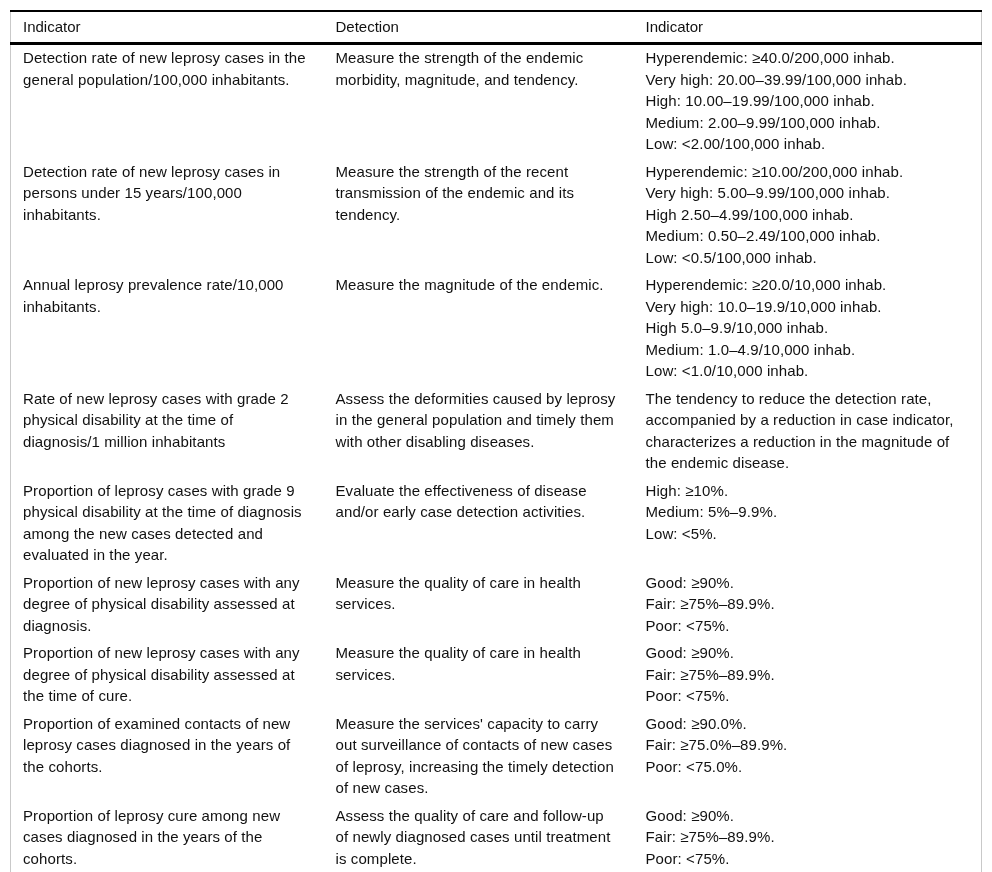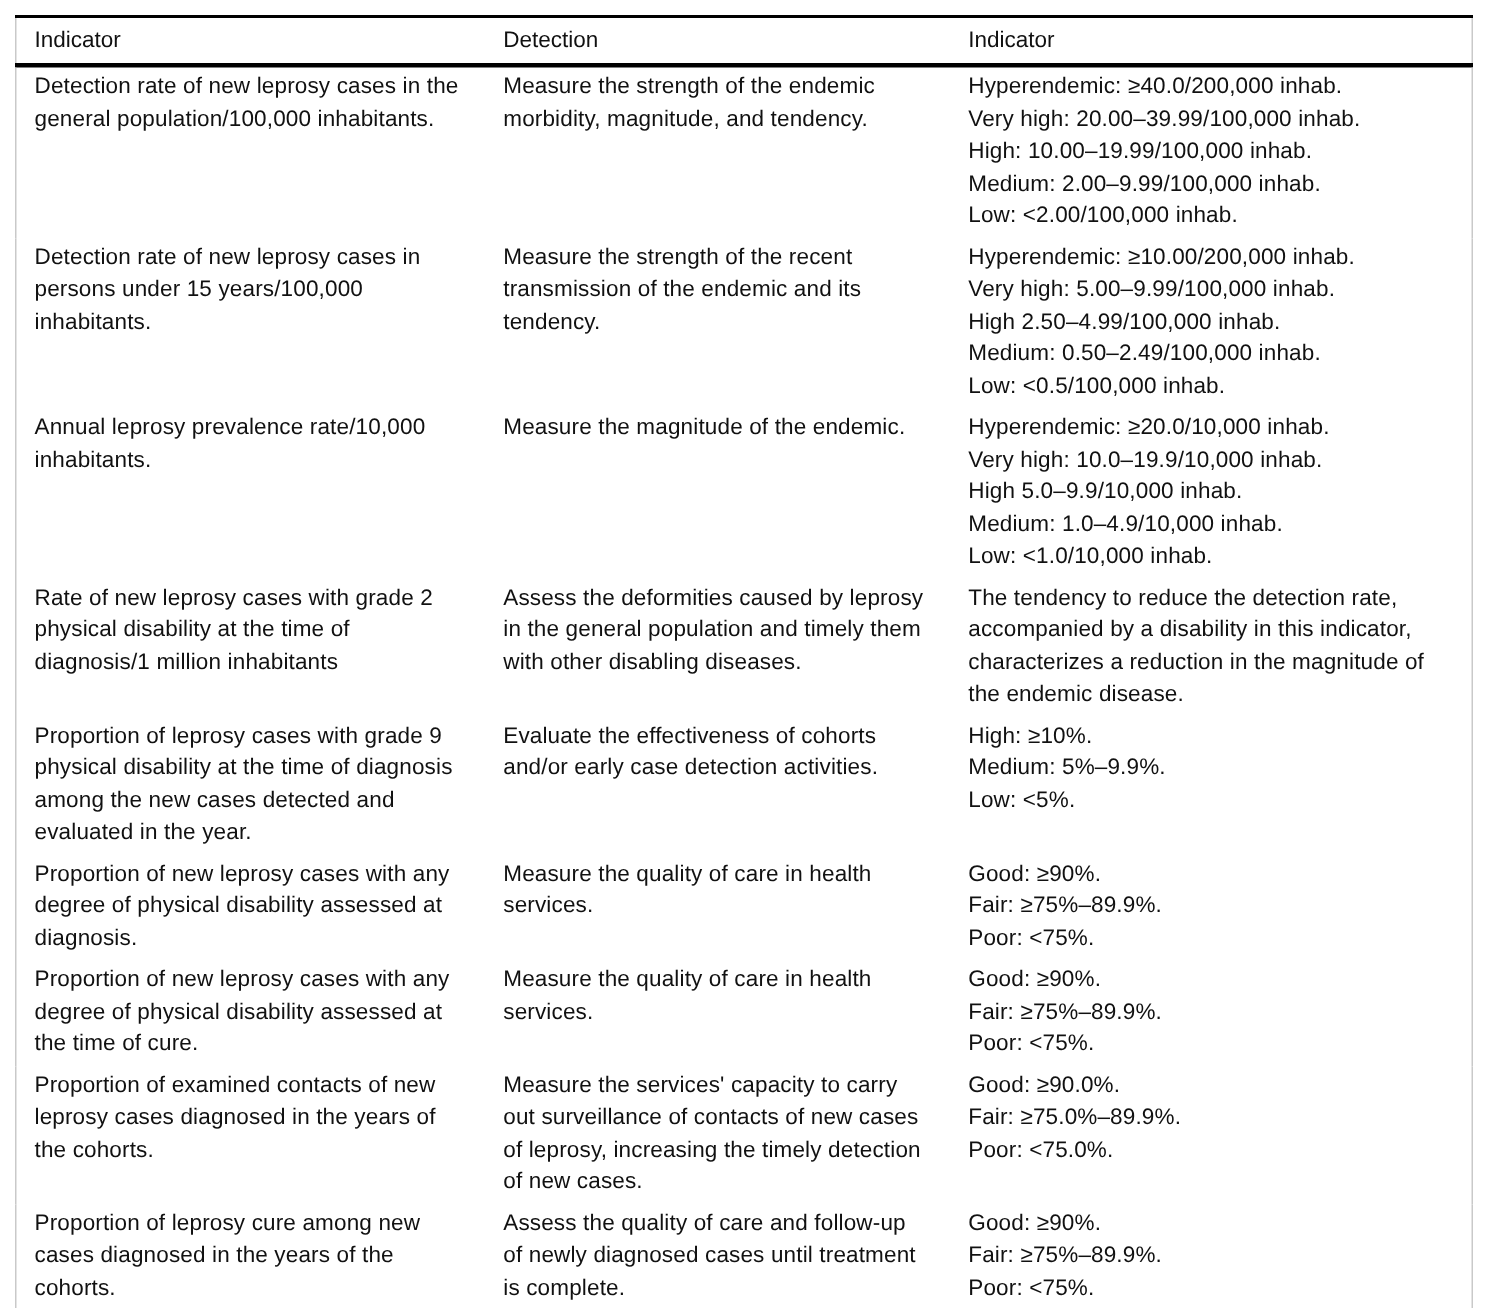--- a/index.html
+++ b/index.html
@@ -99,26 +99,26 @@
             <div>Very high: 10.0–19.9/10,000 inhab.</div>
             <div>High 5.0–9.9/10,000 inhab.</div>
             <div>Medium: 1.0–4.9/10,000 inhab.</div>
             <div>Low: &lt;1.0/10,000 inhab.</div>
           </td>
         </tr>
         <tr>
           <td class="indicator-cell">Rate of new leprosy cases with grade 2 physical disability at the time of diagnosis/1 million inhabitants</td>
           <td class="usefulness-cell">Assess the deformities caused by leprosy in the general population and timely them with other disabling diseases.</td>
           <td class="parameters-cell">
-            <div>The tendency to reduce the detection rate, accompanied by a disability in this indicator, characterizes a reduction in the magnitude of the endemic disease.</div>
+            <div>The tendency to reduce the detection rate, accompanied by a reduction in case indicator, characterizes a reduction in the magnitude of the endemic disease.</div>
           </td>
         </tr>
         <tr>
           <td class="indicator-cell">Proportion of leprosy cases with grade 9 physical disability at the time of diagnosis among the new cases detected and evaluated in the year.</td>
-          <td class="usefulness-cell">Evaluate the effectiveness of cohorts and/or early case detection activities.</td>
+          <td class="usefulness-cell">Evaluate the effectiveness of disease and/or early case detection activities.</td>
           <td class="parameters-cell">
             <div>High: ≥10%.</div>
             <div>Medium: 5%–9.9%.</div>
             <div>Low: &lt;5%.</div>
           </td>
         </tr>
         <tr>
           <td class="indicator-cell">Proportion of new leprosy cases with any degree of physical disability assessed at diagnosis.</td>
           <td class="usefulness-cell">Measure the quality of care in health services.</td>
           <td class="parameters-cell">

